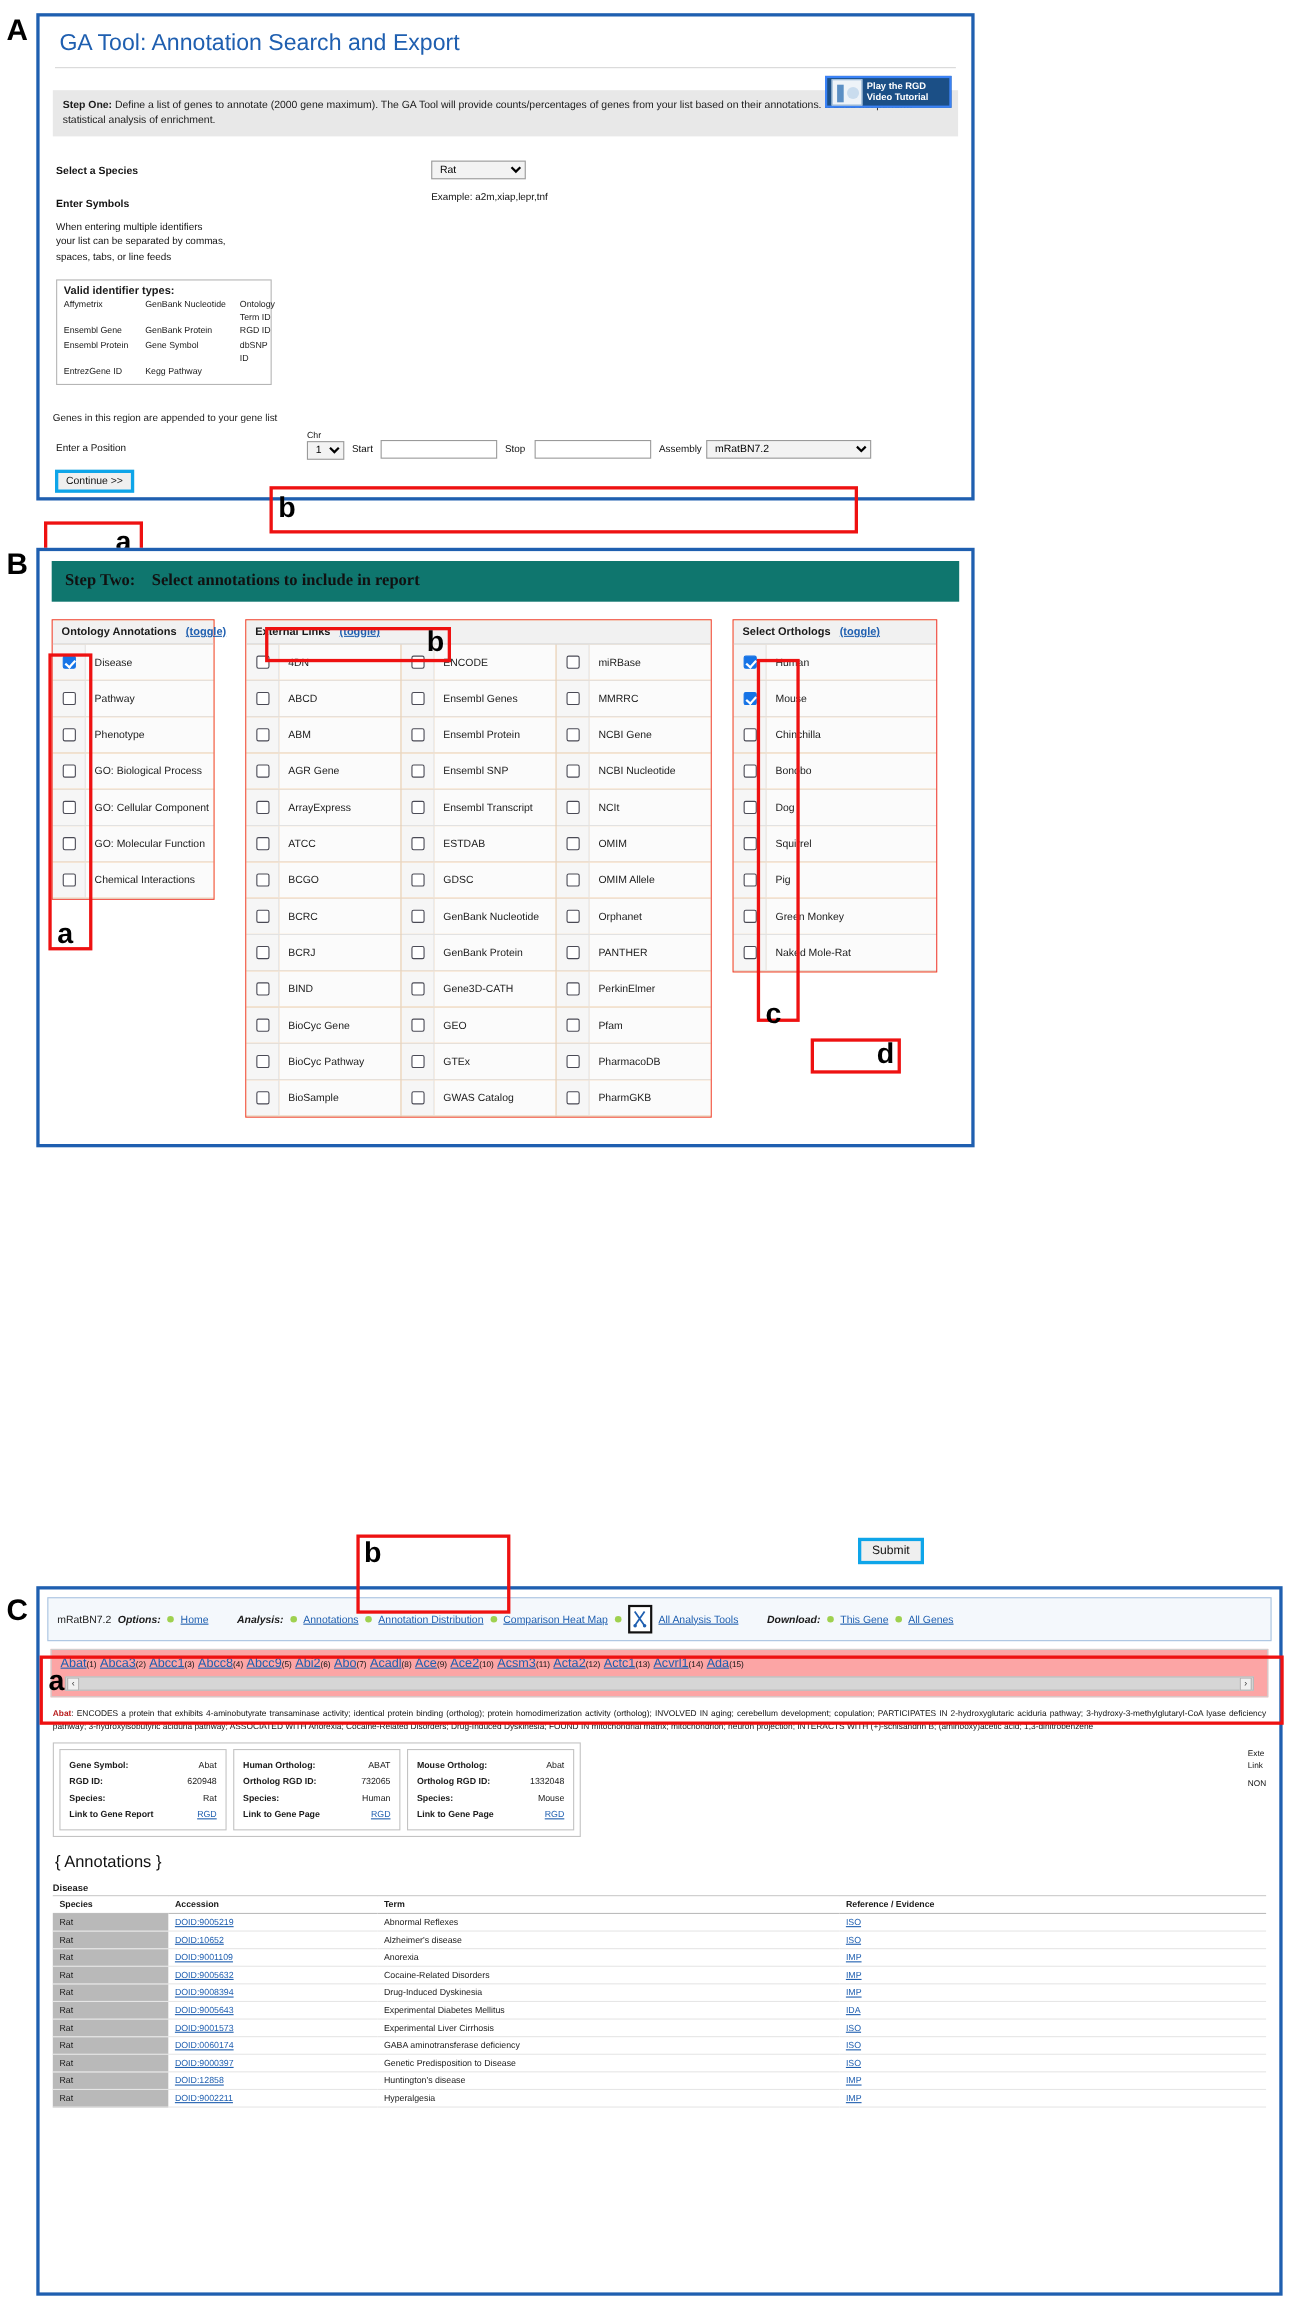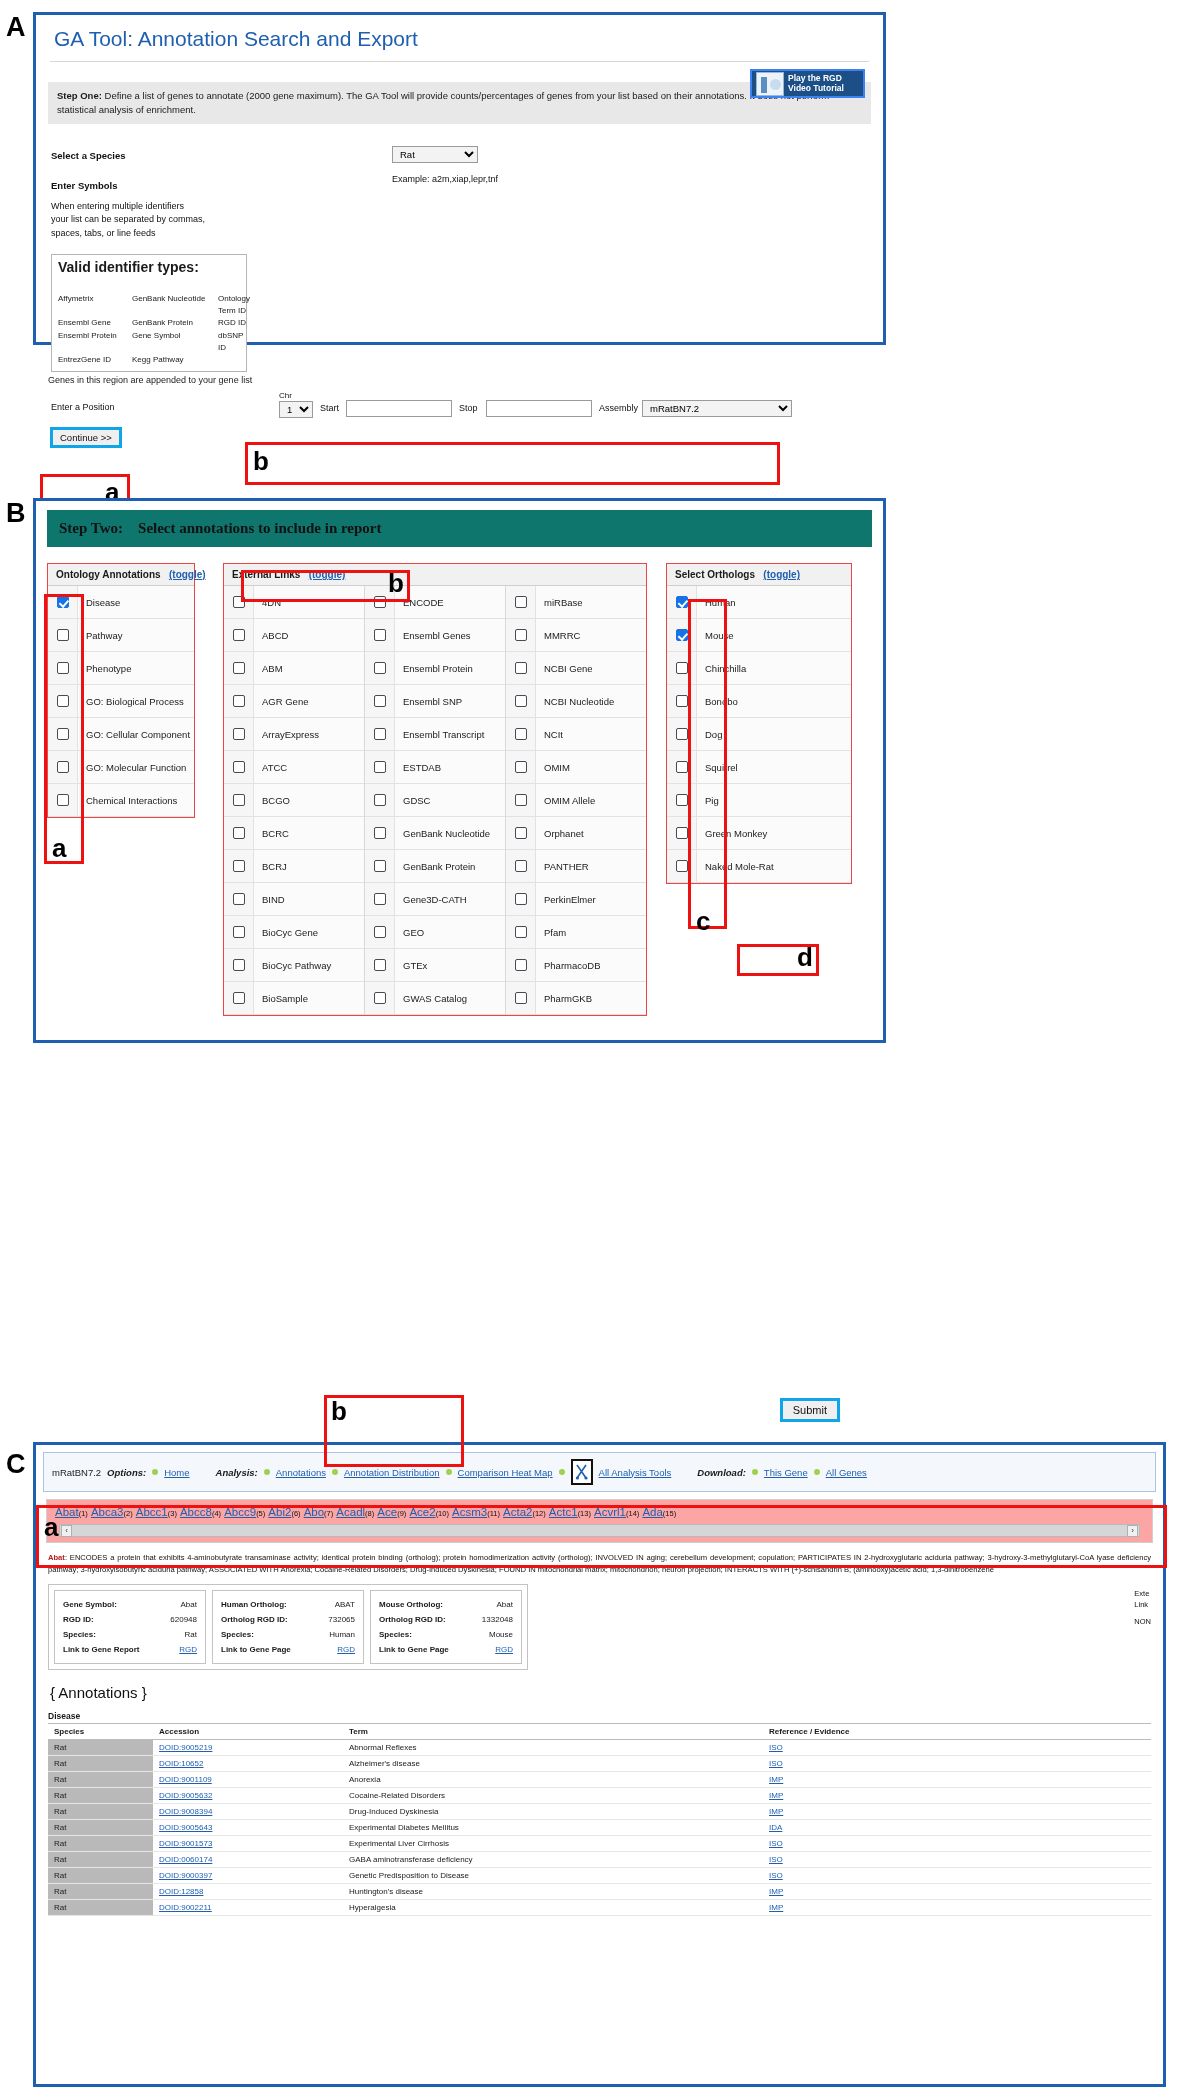--- a/index.html
+++ b/index.html
@@ -25,21 +25,21 @@
     border: 3px solid #1f5fb0;
     background: #ffffff;
   }
 
   
   .redbox { position:absolute; border:3px solid #ee1111; pointer-events:none; }
   .marker { position:absolute; font-family:"Liberation Sans", sans-serif; font-weight:bold;
             font-size:26px; color:#000; line-height:1; }
 
   
-  #panelA { left:33px; top:12px; width:853px; height:333px; }
+  #panelA { left:33px; top:12px; width:853px; height:443px; }
   .a-title { padding:12px 18px 10px 18px; font-size:21px; color:#1f5fb0;
              font-family:"Liberation Sans", sans-serif; }
   .a-rule { height:1px; background:#d8d8d8; margin:0 14px; }
   .video-btn {
     position:absolute; right:18px; top:54px; width:115px; height:29px;
     background:#1b4f86; border:2px solid #3b82f6; display:flex; align-items:center;
     gap:4px; padding:2px 4px;
   }
   .video-thumb { width:28px; height:24px; background:#eef3f8; border:1px solid #98b8d8;
                  position:relative; flex:0 0 auto; }
@@ -58,21 +58,21 @@
   .a-body { position:relative; margin:0 12px; height:250px; }
   .lbl { font-size:9.5px; font-weight:bold; color:#111; }
   .lbl-n { font-size:9px; font-weight:normal; color:#111; line-height:1.5; }
 
   select.sel, input.txt {
     font-family:"Liberation Sans", sans-serif; font-size:9.5px;
     border:1px solid #9a9a9a; background:#fff; height:17px; padding:0 3px;
   }
   select.sel { background:#f3f3f3; }
   .valid-box { border:1px solid #b5b5b5; background:#fff; padding:4px 6px; width:196px; }
-  .valid-box .vt { font-weight:bold; font-size:14px; margin-bottom:18px; }
+  .valid-box .vt { font-weight:bold; font-size:10px; margin-bottom:1px; }
   .valid-grid { display:grid; grid-template-columns:74px 86px auto; font-size:8px; line-height:1.55; }
 
   .example-lbl { font-size:9px; color:#111; }
   .ta {
     width:283px; height:143px; border:2px solid #3a79c8; background:#ffffff;
     font-family:"Liberation Sans", sans-serif; font-size:8.6px; line-height:1.5;
     padding:3px 4px; color:#111; position:relative; resize:none; overflow:hidden;
   }
   .ta-resize { position:absolute; right:1px; bottom:1px; width:9px; height:9px;
                background:

